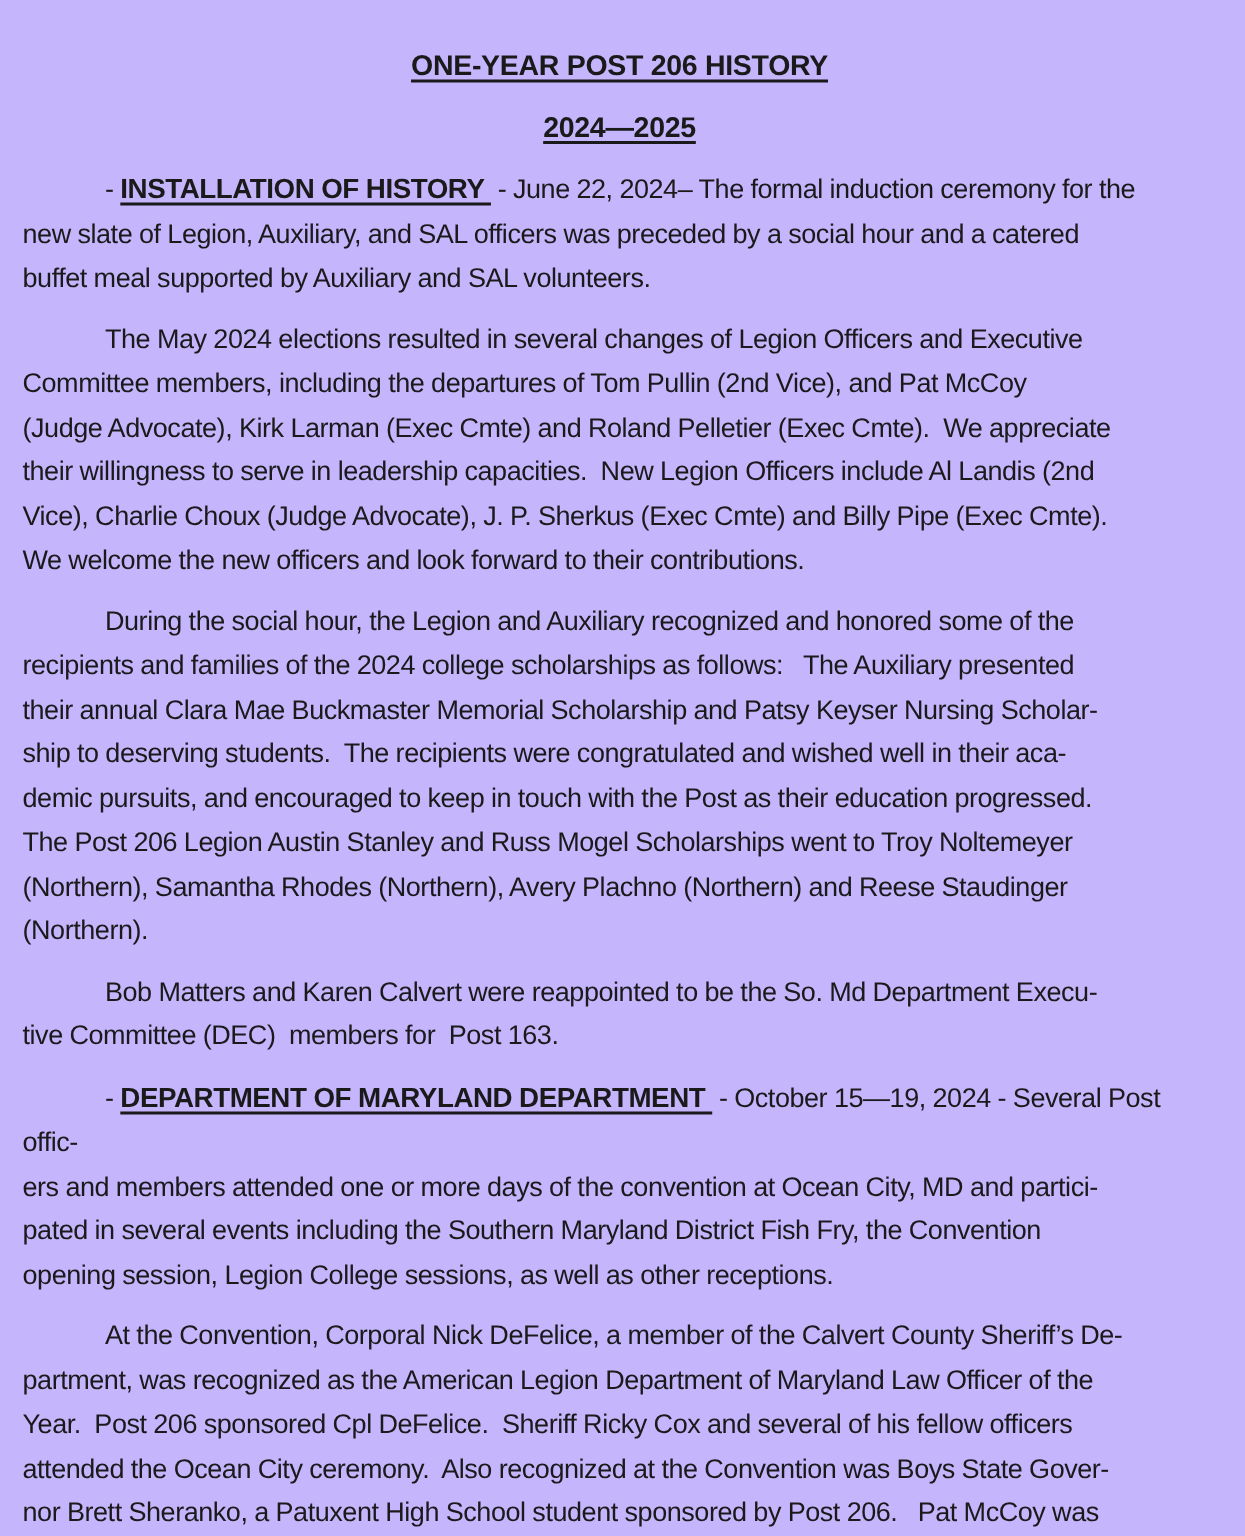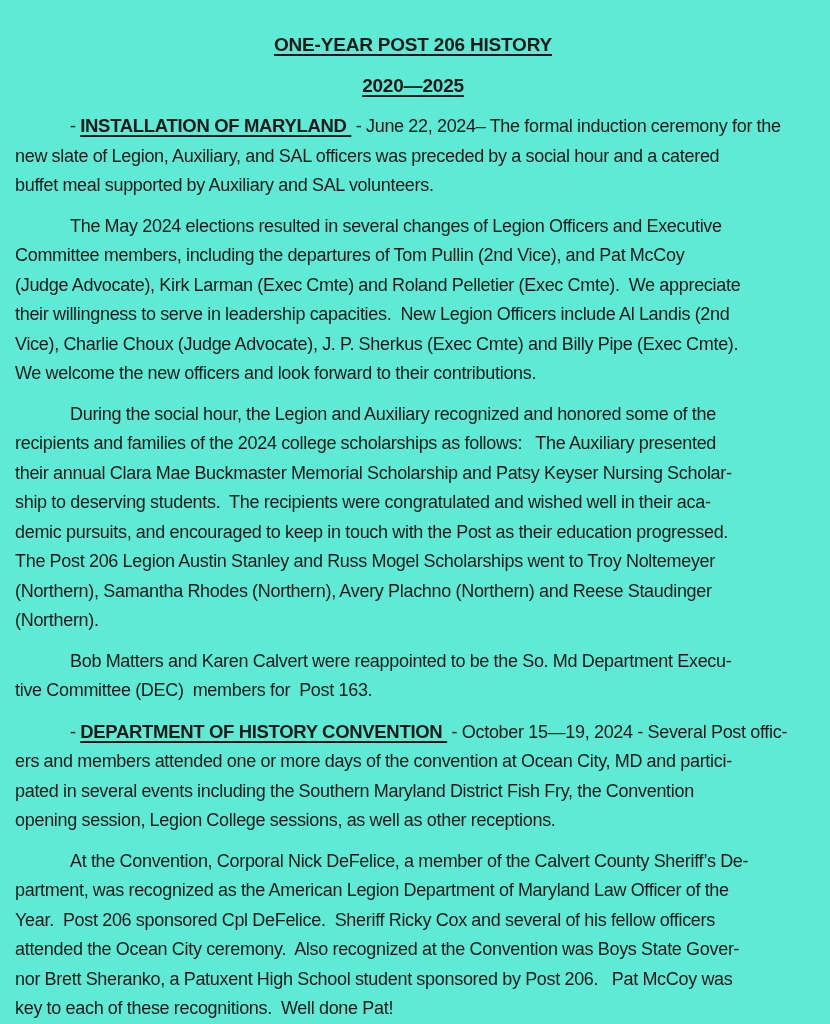--- a/index.html
+++ b/index.html
@@ -13,21 +13,21 @@
     overflow: hidden;
     font-family: "Liberation Sans", "DejaVu Sans", sans-serif;
     color: #1a1a1a;
     -webkit-font-smoothing: antialiased;
   }
   .page {
     box-sizing: border-box;
     width: 830px;
     height: 1024px;
     padding: 30px 19px 0 15px;
-    background: #5eead4;
+    background: #c4b5fd;
     white-space: normal;
   }
   .doc-title {
     margin: 0 0 11px 0;
     font-size: 19px;
     font-weight: 700;
     line-height: 29.5px;
     text-align: center;
     letter-spacing: -0.2px;
   }
@@ -51,23 +51,23 @@
     text-decoration: underline;
     text-underline-offset: 3px;
     text-decoration-thickness: 1.6px;
   }
 </style>
 </head>
 <body>
 
 <div class="page">
   <h1 class="doc-title"><span class="u">ONE-YEAR POST 206 HISTORY</span></h1>
-  <h2 class="doc-title"><span class="u">2020—2025</span></h2>
+  <h2 class="doc-title"><span class="u">2024—2025</span></h2>
 
-  <p class="para"><span>- </span><span class="hd">INSTALLATION OF MARYLAND </span><span> - June 22, 2024– The formal induction ceremony for the
+  <p class="para"><span>- </span><span class="hd">INSTALLATION OF HISTORY </span><span> - June 22, 2024– The formal induction ceremony for the
 new slate of Legion, Auxiliary, and SAL officers was preceded by a social hour and a catered
 buffet meal supported by Auxiliary and SAL volunteers.</span></p>
 
   <p class="para"><span>The May 2024 elections resulted in several changes of Legion Officers and Executive
 Committee members, including the departures of Tom Pullin (2nd Vice), and Pat McCoy
 (Judge Advocate), Kirk Larman (Exec Cmte) and Roland Pelletier (Exec Cmte).  We appreciate
 their willingness to serve in leadership capacities.  New Legion Officers include Al Landis (2nd
 Vice), Charlie Choux (Judge Advocate), J. P. Sherkus (Exec Cmte) and Billy Pipe (Exec Cmte).
 We welcome the new officers and look forward to their contributions.</span></p>
 
@@ -76,21 +76,21 @@
 their annual Clara Mae Buckmaster Memorial Scholarship and Patsy Keyser Nursing Scholar-
 ship to deserving students.  The recipients were congratulated and wished well in their aca-
 demic pursuits, and encouraged to keep in touch with the Post as their education progressed.
 The Post 206 Legion Austin Stanley and Russ Mogel Scholarships went to Troy Noltemeyer
 (Northern), Samantha Rhodes (Northern), Avery Plachno (Northern) and Reese Staudinger
 (Northern).</span></p>
 
   <p class="para"><span>Bob Matters and Karen Calvert were reappointed to be the So. Md Department Execu-
 tive Committee (DEC)  members for  Post 163.</span></p>
 
-  <p class="para"><span>- </span><span class="hd">DEPARTMENT OF HISTORY CONVENTION </span><span> - October 15—19, 2024 - Several Post offic-
+  <p class="para"><span>- </span><span class="hd">DEPARTMENT OF MARYLAND DEPARTMENT </span><span> - October 15—19, 2024 - Several Post offic-
 ers and members attended one or more days of the convention at Ocean City, MD and partici-
 pated in several events including the Southern Maryland District Fish Fry, the Convention
 opening session, Legion College sessions, as well as other receptions.</span></p>
 
   <p class="para"><span>At the Convention, Corporal Nick DeFelice, a member of the Calvert County Sheriff’s De-
 partment, was recognized as the American Legion Department of Maryland Law Officer of the
 Year.  Post 206 sponsored Cpl DeFelice.  Sheriff Ricky Cox and several of his fellow officers
 attended the Ocean City ceremony.  Also recognized at the Convention was Boys State Gover-
 nor Brett Sheranko, a Patuxent High School student sponsored by Post 206.   Pat McCoy was
 key to each of these recognitions.  Well done Pat!</span></p>

